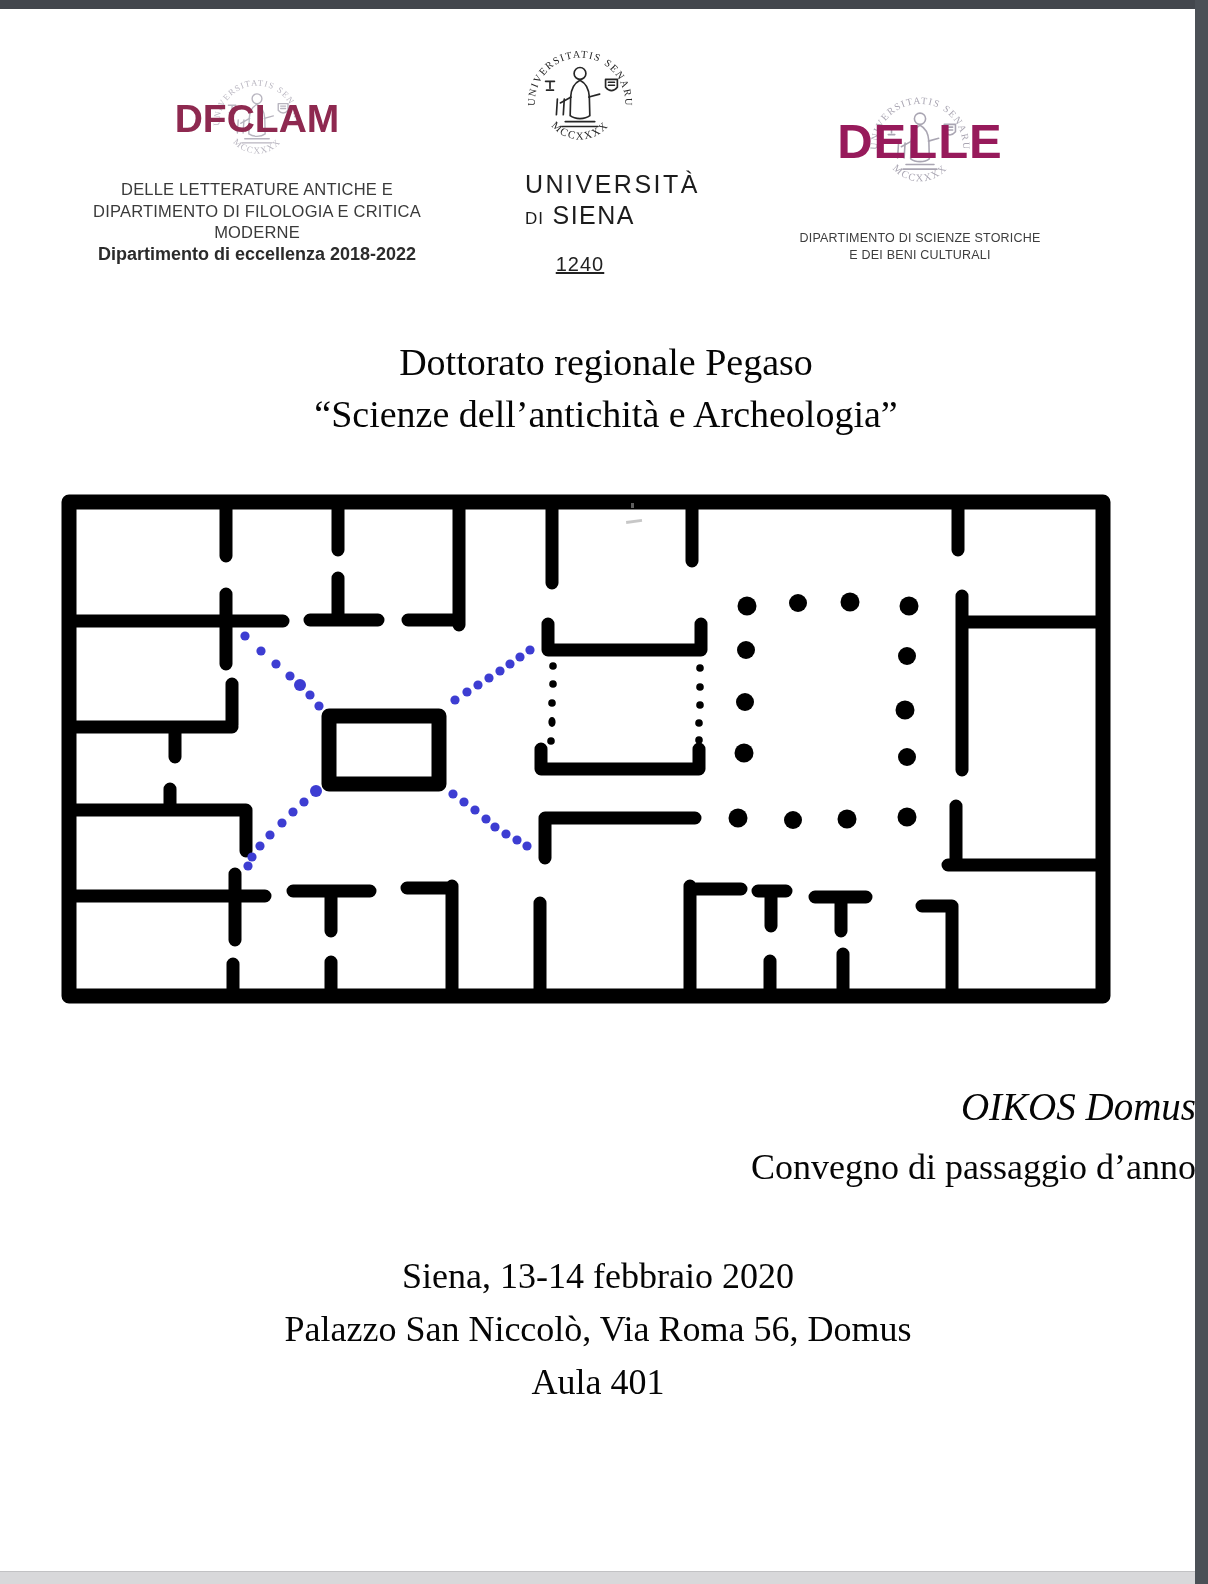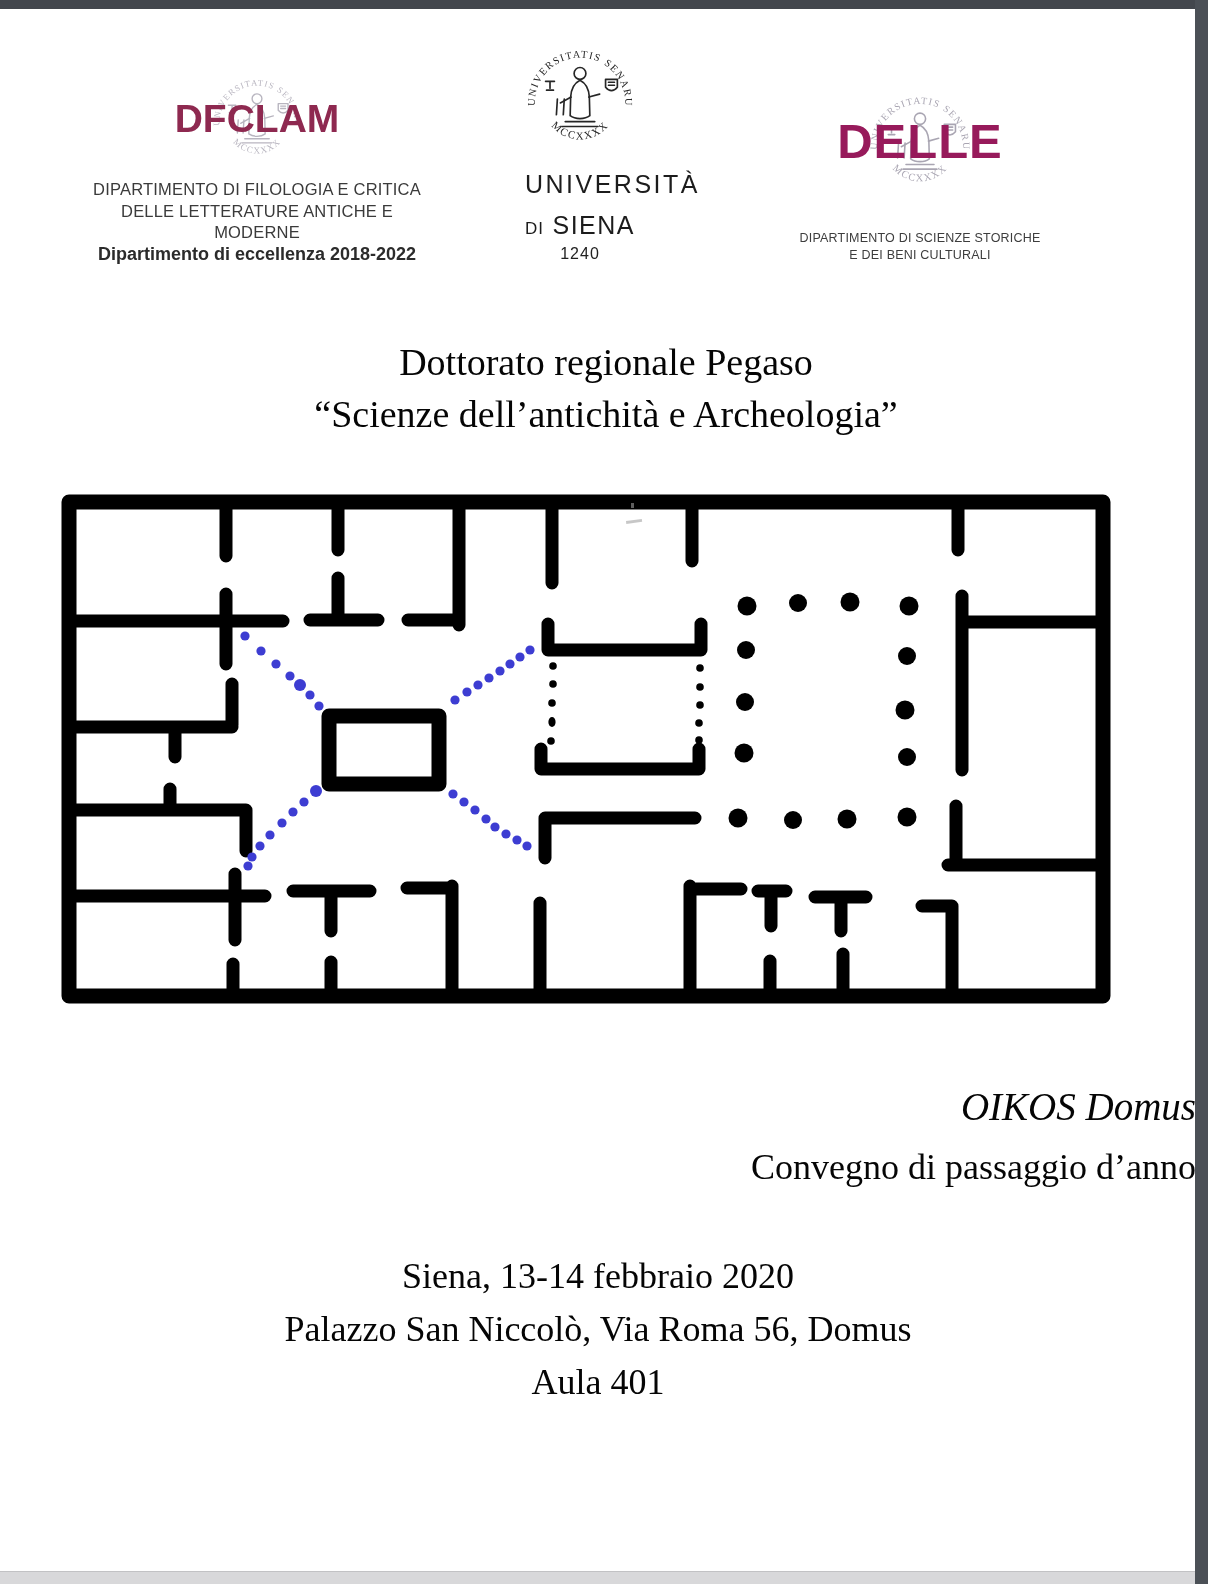--- a/index.html
+++ b/index.html
@@ -27,23 +27,23 @@
   .logo-dfclam .seal-wrap{height:108px;}
   .logo-dssbc .seal-wrap{height:122px;}
   .acronym{position:absolute;left:0;right:0;top:50%;transform:translateY(-54%);font-weight:bold;line-height:1;}
   .acronym-dfclam{color:var(--dfclam-color);font-size:39px;letter-spacing:0px;}
   .acronym-dssbc{color:var(--dssbc-color);font-size:49px;letter-spacing:1px;}
   .caption{color:var(--caption-color);}
   .caption-dfclam{margin-top:5px;font-size:16.5px;line-height:21.5px;letter-spacing:.2px;}
   .subcaption-dfclam{font-size:18px;font-weight:600;color:#2b2b2b;}
   .caption-dssbc{margin-top:26px;font-size:12.5px;line-height:17px;color:#3d3d3d;letter-spacing:.2px;}
   .unisi-name{margin-top:8px;font-size:25px;letter-spacing:2.5px;color:#1c1c1c;text-align:right;}
-  .unisi-name2{margin-top:12px;font-size:25px;letter-spacing:1.5px;color:#1c1c1c;font-weight:500;}
+  .unisi-name2{margin-top:2px;font-size:25px;letter-spacing:1.5px;color:#1c1c1c;font-weight:500;}
   .unisi-name2 .di{font-size:17px;letter-spacing:1px;}
-  .unisi-year{margin-top:5px;font-size:16px;letter-spacing:1px;color:#222;}
+  .unisi-year{margin-top:23px;font-size:20px;letter-spacing:1px;color:#222;text-decoration:underline;}
 
   
   .serif{font-family:"Liberation Serif",serif;color:#050505;}
   .main-title{position:absolute;left:8px;top:336px;width:1196px;text-align:center;font-size:38px;line-height:52px;}
   .event-title{position:absolute;left:0;top:1084px;width:1196px;text-align:right;}
   .event-title .l1{font-size:39px;font-style:italic;}
   .event-title .l2{margin-top:17px;font-size:36px;}
   .event-details{position:absolute;left:0;top:1250px;width:1196px;text-align:center;font-size:36px;line-height:53px;}
 
   
@@ -89,22 +89,22 @@
         <textPath href="#sealArcTop" startOffset="50%">S:UNIVERSITATIS SENARUM</textPath>
       </text>
       <text class="seal-text" font-size="11" fill="currentColor" text-anchor="middle">
         <textPath href="#sealArcBot" startOffset="50%">MCCXXXX</textPath>
       </text>
       <use href="#sealFig"></use>
     </svg>
     <div class="acronym acronym-dfclam">DFCLAM</div>
   </div>
   <div class="caption caption-dfclam">
+    <div>DELLE LETTERATURE ANTICHE E</div>
     <div>DIPARTIMENTO DI FILOLOGIA E CRITICA</div>
-    <div>DELLE LETTERATURE ANTICHE E</div>
     <div>MODERNE</div>
   </div>
   <div class="subcaption-dfclam">Dipartimento di eccellenza 2018-2022</div>
 </div>
 
 <div class="logo-block logo-unisi">
   <svg width="118" height="118" viewBox="0 0 120 120" style="color:var(--seal-black)">
     <text class="seal-text" font-size="10.5" fill="currentColor" text-anchor="middle">
       <textPath href="#sealArcTop" startOffset="50%">S:UNIVERSITATIS SENARUM</textPath>
     </text>

